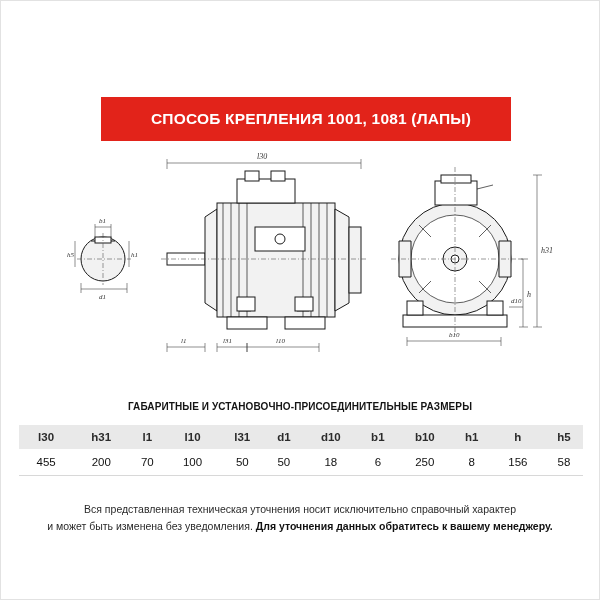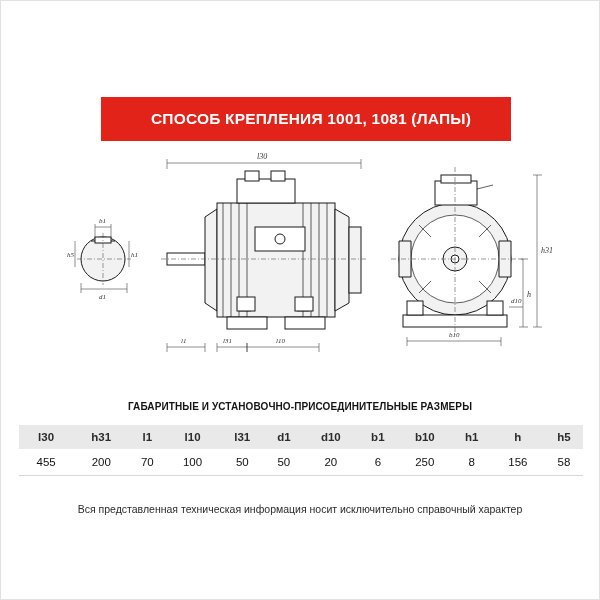--- a/index.html
+++ b/index.html
@@ -230,27 +230,30 @@
       </tr>
     </thead>
     <tbody>
       <tr>
         <td>455</td>
         <td>200</td>
         <td>70</td>
         <td>100</td>
         <td>50</td>
         <td>50</td>
-        <td>20</td>
+        <td>18</td>
         <td>6</td>
         <td>250</td>
         <td>8</td>
         <td>156</td>
         <td>58</td>
       </tr>
     </tbody>
   </table>
 
   <div class="footer">
-    <div>Вся представленная техническая информация носит исключительно справочный характер</div>
+    <div>Вся представленная техническая уточнения носит исключительно справочный характер</div>
+    <div>
+      <span>и может быть изменена без уведомления. </span><b>Для уточнения данных обратитесь к вашему менеджеру.</b>
+    </div>
   </div>
 
 </div>
 
 </body></html>

